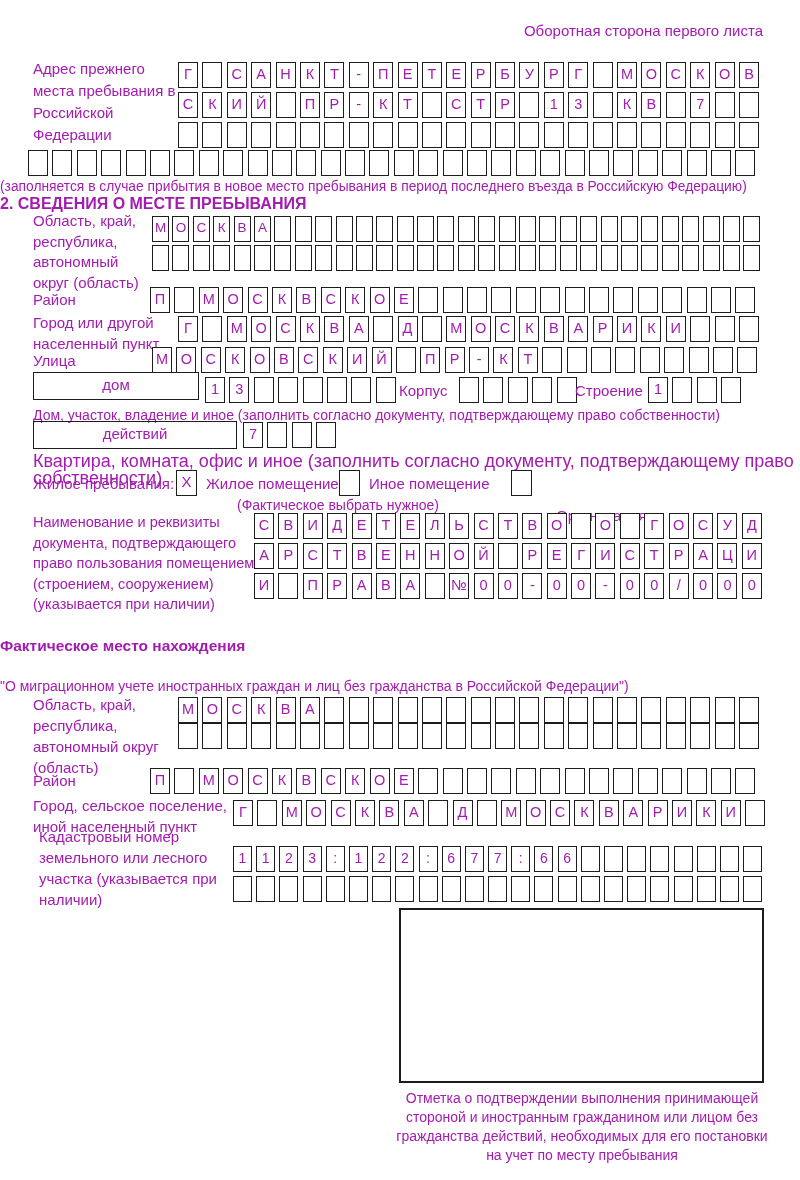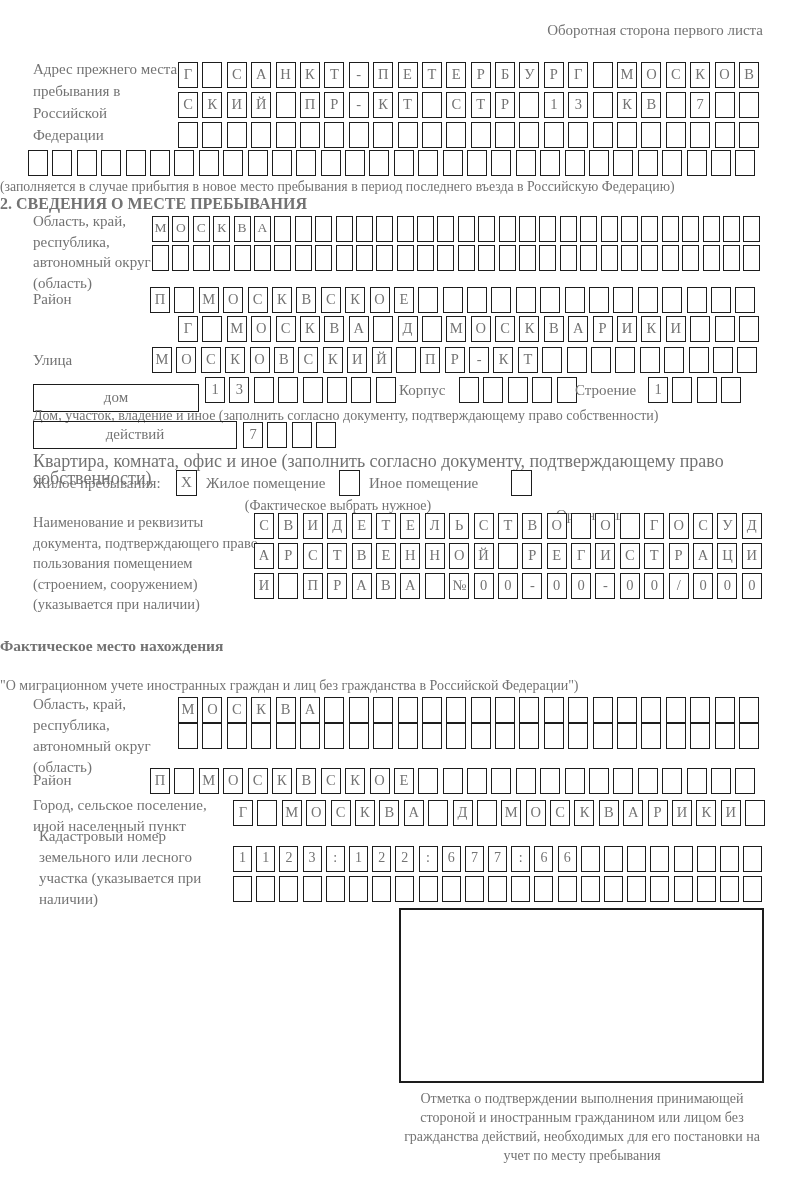--- a/index.html
+++ b/index.html
@@ -1,17 +1,17 @@
 <!DOCTYPE html>
 <html><head>
 <meta charset="utf-8">
 <style>
   html,body{margin:0;padding:0;background:#fff;}
   .page{position:relative;width:800px;height:1180px;background:#fff;overflow:hidden;
-        font-family:Liberation Serif, serif;color:#737373;}
+        font-family:Liberation Sans, sans-serif;color:#a21caf;}
   .abs{position:absolute;}
   .lbl{font-size:15px;line-height:21px;}
   .note{font-size:13.8px;line-height:17px;}
   .title{font-weight:bold;font-size:16px;}
   .center{text-align:left;width:800px;left:0;}
   .cells{display:flex;}
   .cell{box-sizing:border-box;flex:none;width:20px;height:26px;border:1.8px solid #1d1d1d;
         margin-right:4.4px;font-size:14.5px;line-height:22px;text-align:center;background:#fff;}
   .cells.small .cell{width:17px;margin-right:3.4px;font-size:13.5px;}
   .cells.narrow .cell{width:19px;margin-right:4.2px;font-size:14px;}
@@ -231,20 +231,21 @@
       <div class="cell"></div>
       <div class="cell"></div>
       <div class="cell"></div>
       <div class="cell"></div>
       <div class="cell"></div>
       <div class="cell"></div>
       <div class="cell"></div>
       <div class="cell"></div>
     </div>
 
+  <div class="abs lbl" style="left:33px;top:312px;width:150px;">Город или другой населенный пункт</div>
   <div class="abs cells" style="left:178px;top:316px;">
       <div class="cell">Г</div>
       <div class="cell"></div>
       <div class="cell">М</div>
       <div class="cell">О</div>
       <div class="cell">С</div>
       <div class="cell">К</div>
       <div class="cell">В</div>
       <div class="cell">А</div>
       <div class="cell"></div>
@@ -287,21 +288,21 @@
       <div class="cell"></div>
       <div class="cell"></div>
       <div class="cell"></div>
       <div class="cell"></div>
       <div class="cell"></div>
       <div class="cell"></div>
       <div class="cell"></div>
       <div class="cell"></div>
     </div>
 
-  <div class="abs box-label" style="left:33px;top:384px;width:166px;">дом</div>
+  <div class="abs box-label" style="left:33px;top:372px;width:166px;">дом</div>
   <div class="abs cells" style="left:205px;top:377px;">
       <div class="cell">1</div>
       <div class="cell">3</div>
       <div class="cell"></div>
       <div class="cell"></div>
       <div class="cell"></div>
       <div class="cell"></div>
       <div class="cell"></div>
       <div class="cell"></div>
     </div>

